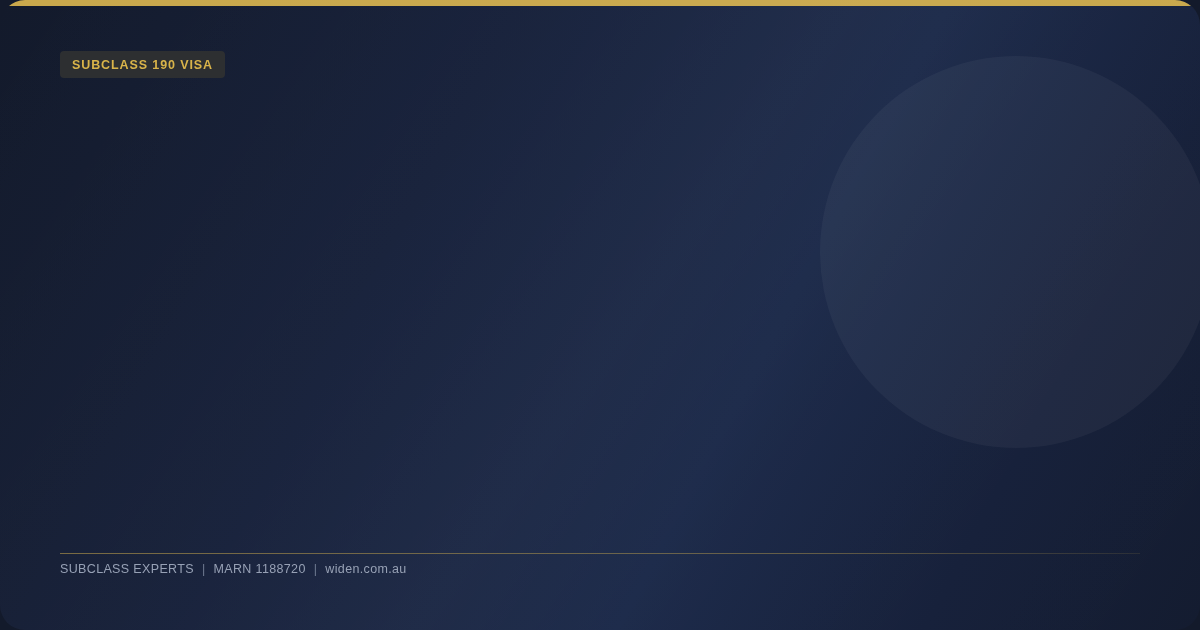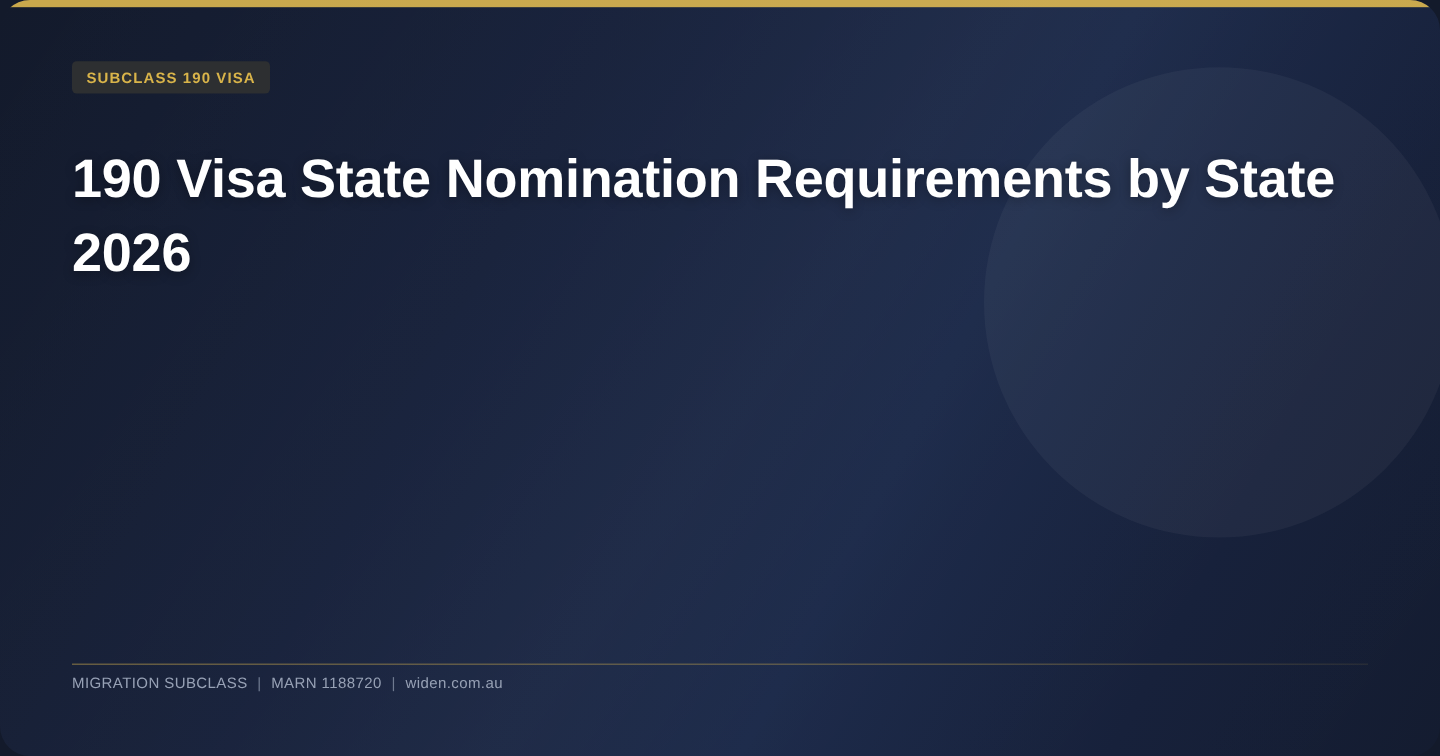--- a/index.html
+++ b/index.html
@@ -144,28 +144,27 @@
   <div class="top-accent-bar"></div>
 
   <div class="deco-circle"></div>
 
   <div class="sheen"></div>
 
   <div class="content">
 
     <div class="badge">SUBCLASS 190 VISA</div>
 
-    <h1 class="headline">190 Visa State Nomination Requirements by State 2026</h1>
 
     <div class="footer">
       <div class="footer-divider"></div>
 
 
       <div class="brand-meta">
-        <span>MIGRATION SUBCLASS</span>
+        <span>SUBCLASS EXPERTS</span>
         <span class="sep">|</span>
         <span>MARN 1188720</span>
         <span class="sep">|</span>
         <span>widen.com.au</span>
       </div>
     </div>
 
   </div>
 </div>
 

